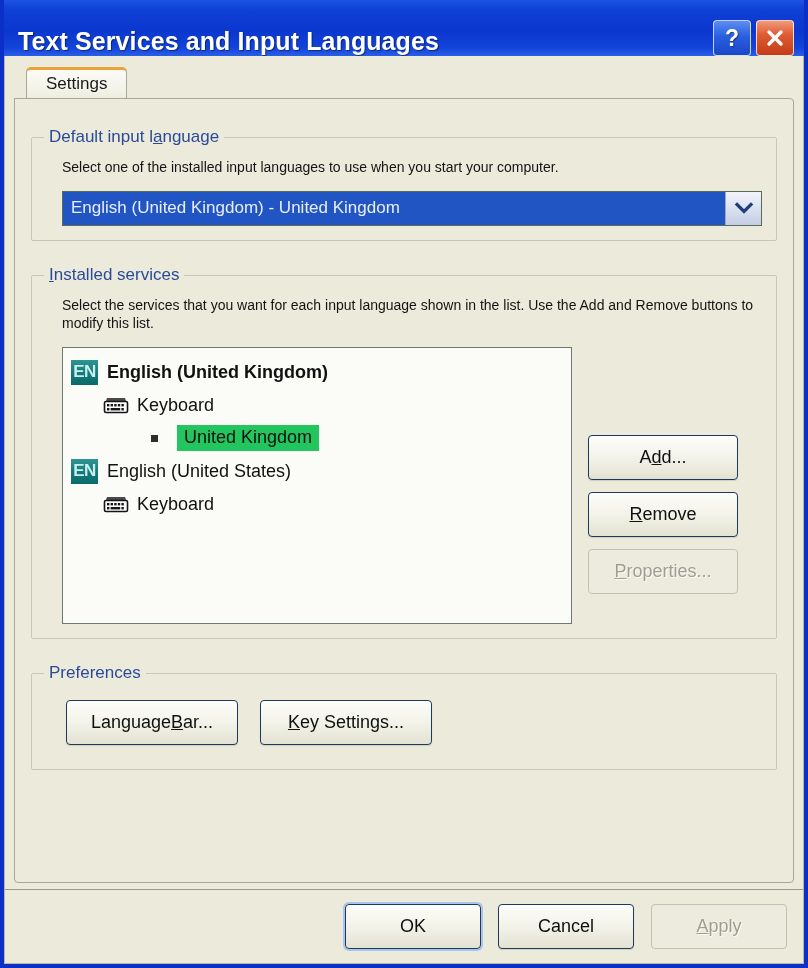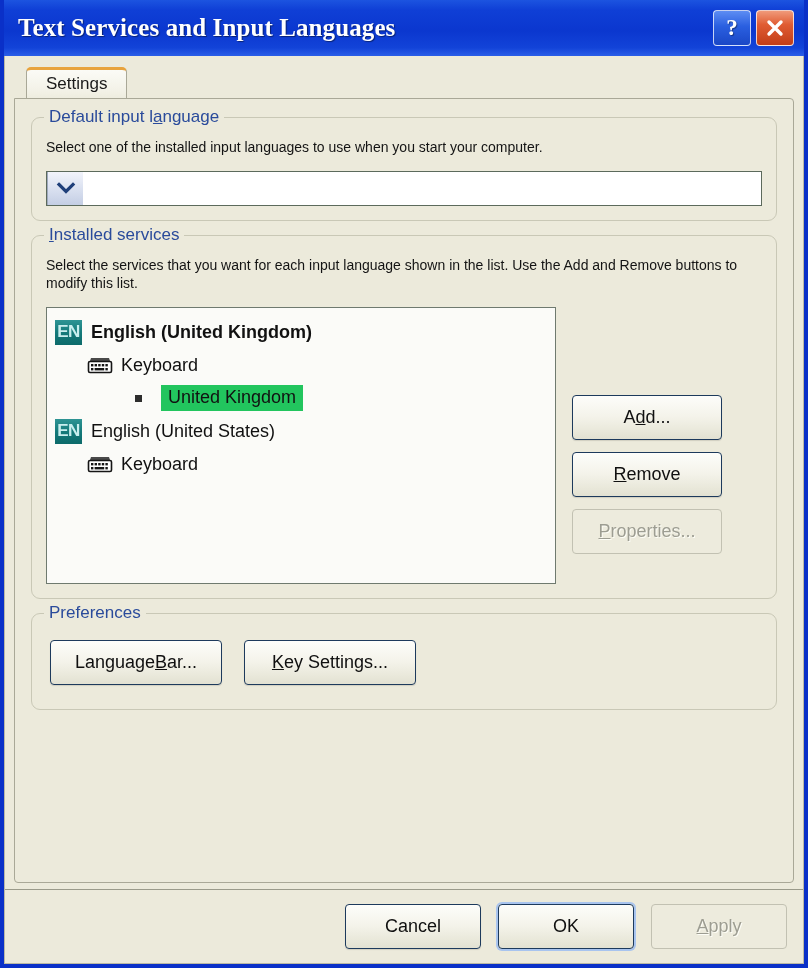--- a/index.html
+++ b/index.html
@@ -16,24 +16,23 @@
     left: 0; top: 0;
     width: 808px; height: 968px;
     background: #0a30c8;
     padding: 0 4px 4px 4px;
     display: flex; flex-direction: column;
   }
   .titlebar {
     height: 56px;
     flex: 0 0 56px;
     background: linear-gradient(180deg,#1c54e0 0%, #0f3fd6 18%, #0b37cf 55%, #1243d8 85%, #2a5ee8 100%);
-    display: flex; align-items: center;
+    display: flex; align-items: flex-end;
     padding: 0 10px 0 14px;
     position: relative;
-    font-family: Liberation Serif, serif;
   }
   .title-text {
     color: #ffffff;
     font-size: 25px;
     font-weight: bold;
     letter-spacing: .1px;
     text-shadow: 1px 1px 1px rgba(0,0,0,.45);
     white-space: nowrap;
     flex: 1 1 auto;
   }
@@ -92,24 +91,25 @@
     border: 1px solid #a9a897;
     border-radius: 0 4px 4px 4px;
     padding: 18px 16px 8px 16px;
     position: relative;
     display: flex; flex-direction: column;
   }
 
   
   .group {
     border: 1px solid #c9c8b6;
-    border-radius: 9px;
-    position: relative;
-    padding: 20px 14px 14px 14px;
+    border-radius: 2px;
+    position: relative;
+    padding: 20px 14px 14px 30px;
     margin-bottom: 14px;
+    margin-top: 20px;
   }
   .group-label {
     position: absolute;
     top: -11px; left: 12px;
     background: #eceadb;
     padding: 0 5px;
     font-size: 17px;
     color: #2a4b9b;
   }
   .group-label u { text-decoration: underline; }
@@ -270,20 +270,21 @@
     </div>
 
     <div class="tabpage">
 
       <div class="group">
         <div class="group-label"><span>Default input l</span><u class="acc">a</u><span>nguage</span></div>
 
         <p class="desc">Select one of the installed input languages to use when you start your computer.</p>
 
         <div class="combo">
+          <div class="combo-value">English (United Kingdom) - United Kingdom</div>
           <div class="combo-arrow">
             <svg width="20" height="14" viewBox="0 0 20 14">
               <path d="M3 3.5 L10 10.5 L17 3.5" stroke="#1f3f7a" stroke-width="3.2" fill="none" stroke-linecap="square"></path>
             </svg>
           </div>
         </div>
       </div>
 
       <div class="group">
         <div class="group-label"><u class="acc">I</u><span>nstalled services</span></div>
@@ -385,25 +386,25 @@
           <div class="btn btn-pref">
               <u class="acc">K</u>
               <span>ey Settings...</span>
             </div>
         </div>
       </div>
 
     </div>
 
     <div class="bottombar">
+      <div class="btn btn-bottom default">
+          <span>OK</span>
+        </div>
       <div class="btn btn-bottom">
           <span>Cancel</span>
-        </div>
-      <div class="btn btn-bottom default">
-          <span>OK</span>
         </div>
       <div class="btn btn-bottom disabled">
           <u class="acc">A</u>
           <span>pply</span>
         </div>
     </div>
 
   </div>
 </div>
 

